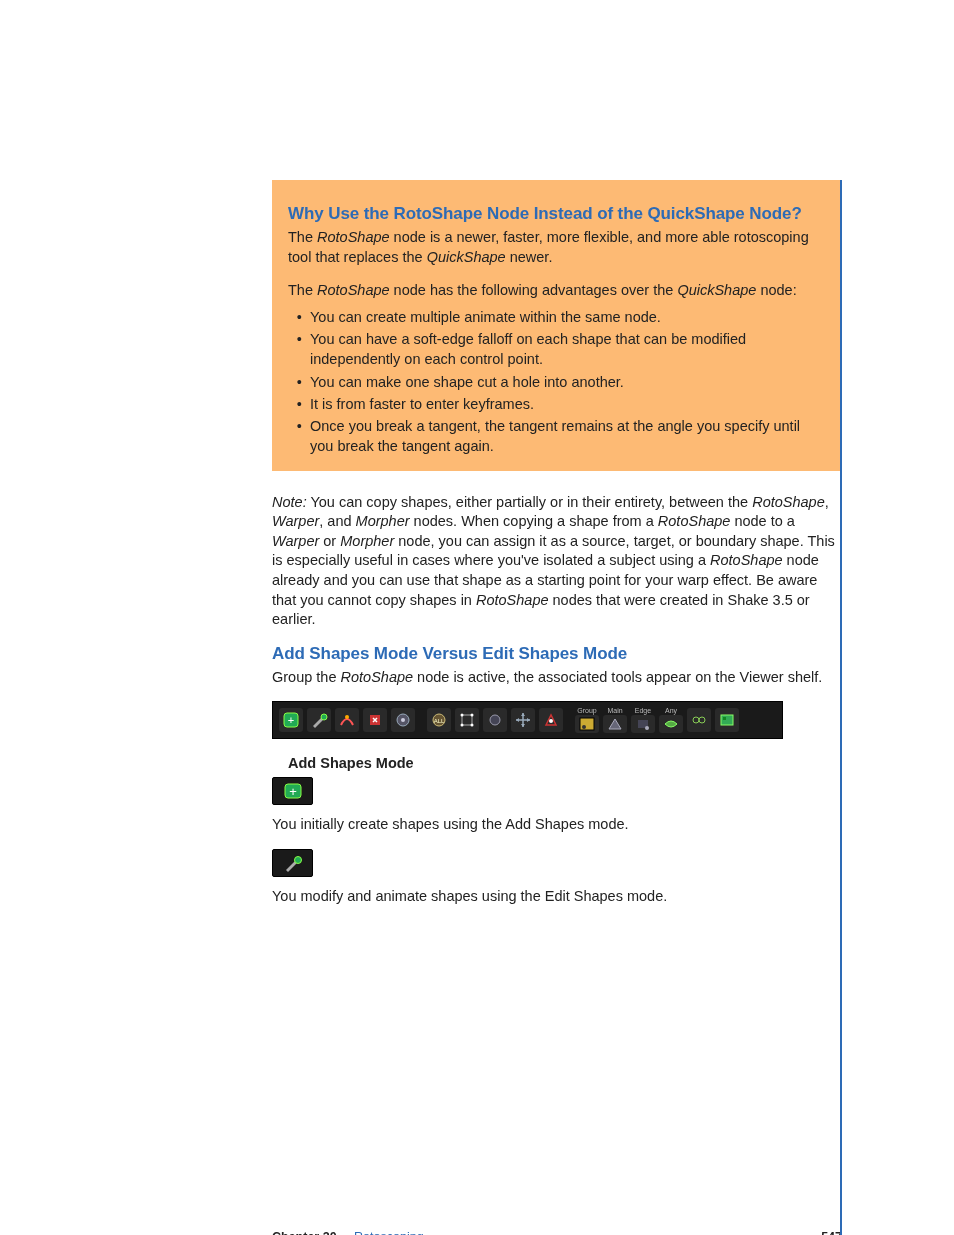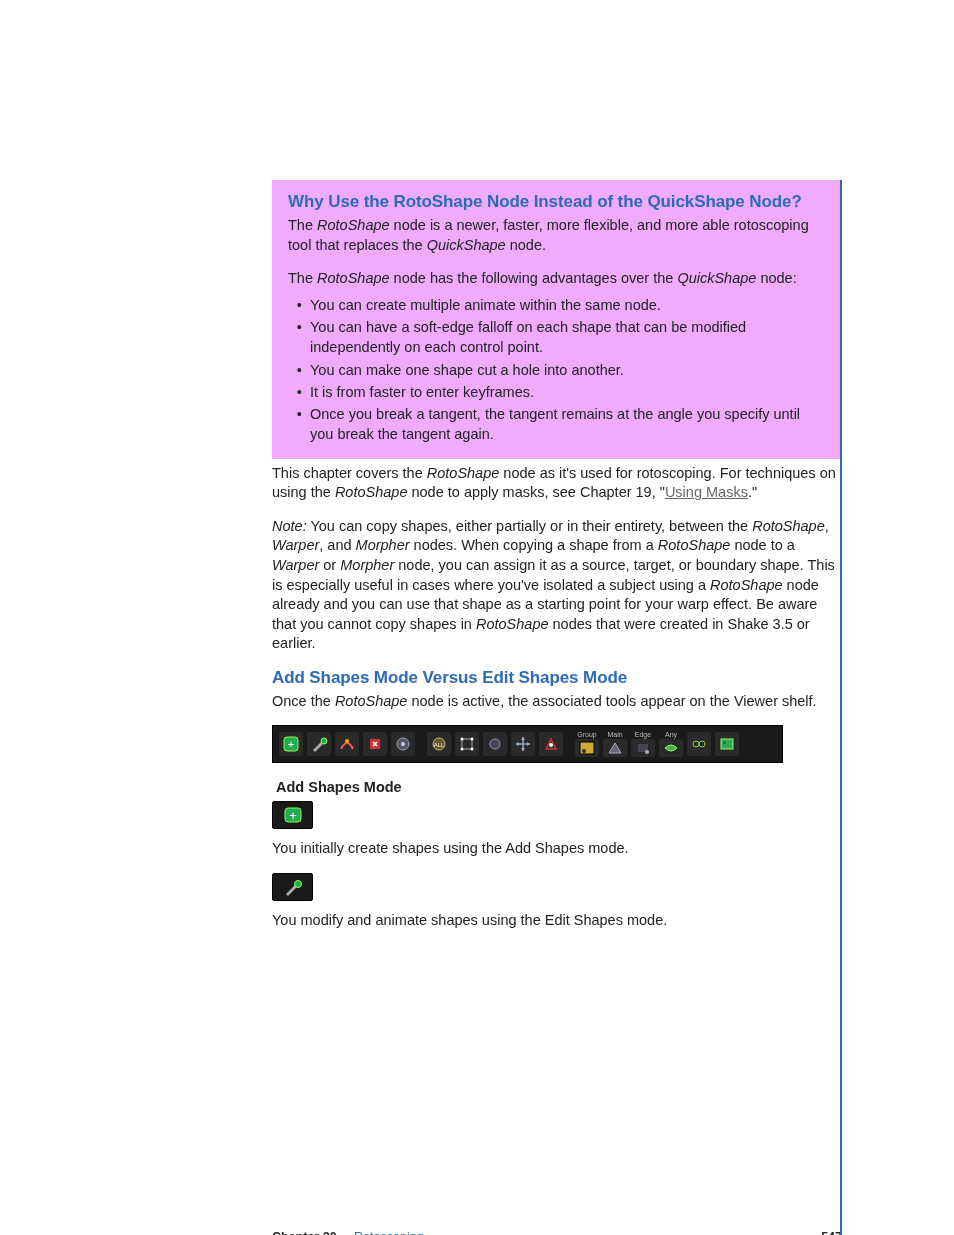--- a/index.html
+++ b/index.html
@@ -29,34 +29,34 @@
     margin: 0 0 4px 0;
     letter-spacing: -0.1px;
   }
   .para {
     font-size: 14.5px;
     line-height: 1.35;
     margin: 0 0 14px 0;
   }
   .para .ital { font-style: italic; }
   .callout {
-    background: #f0abfc;
-    padding: 12px 16px 12px 16px;
-    margin: 0 0 5px 0;
+    background: #fdba74;
+    padding: 24px 16px 12px 16px;
+    margin: 0 0 22px 0;
   }
   .callout .h2 { margin-bottom: 4px; }
   .callout ul { margin: 6px 0 0 0; padding-left: 22px; }
   .callout li { font-size: 14.5px; line-height: 1.4; margin-bottom: 2px; }
   .callout li::marker { content: "•  "; }
   .link { color: #666; text-decoration: underline; cursor: pointer; }
   .bold { font-weight: 400; }
   .subhead {
     font-weight: 700;
     font-size: 14.5px;
-    margin: 14px 0 6px 4px;
+    margin: 14px 0 6px 16px;
   }
   .toolbar {
     background: #1a1a1a;
     height: 36px;
     width: 497px;
     display: flex;
     align-items: center;
     gap: 4px;
     padding: 0 6px;
     margin: 6px 0 16px 0;
@@ -106,45 +106,42 @@
   .footer .pg { font-weight: 700; text-decoration: underline; }
 </style>
 </head>
 <body>
 
 <div class="page">
 
   <div class="callout">
     <div class="h2">Why Use the RotoShape Node Instead of the QuickShape Node?</div>
     <p class="para">
-      <span>The </span><span class="ital">RotoShape</span><span> node is a newer, faster, more flexible, and more able rotoscoping tool that replaces the </span><span class="ital">QuickShape</span><span> node.</span>
+      <span>The </span><span class="ital">RotoShape</span><span> node is a newer, faster, more flexible, and more able rotoscoping tool that replaces the </span><span class="ital">QuickShape</span><span> newer.</span>
     </p>
     <p class="para" style="margin-bottom:0">
       <span>The </span><span class="ital">RotoShape</span><span> node has the following advantages over the </span><span class="ital">QuickShape</span><span> node:</span>
     </p>
     <ul>
       <li>You can create multiple animate within the same node.</li>
       <li>You can have a soft-edge falloff on each shape that can be modified independently on each control point.</li>
       <li>You can make one shape cut a hole into another.</li>
       <li>It is from faster to enter keyframes.</li>
       <li>Once you break a tangent, the tangent remains at the angle you specify until you break the tangent again.</li>
     </ul>
   </div>
 
-  <p class="para">
-    <span>This chapter covers the </span><span class="ital">RotoShape</span><span> node as it's used for rotoscoping. For techniques on using the </span><span class="ital">RotoShape</span><span> node to apply masks, see Chapter 19, "</span><span class="link">Using Masks</span><span>."</span>
-  </p>
 
   <p class="para">
     <span class="ital bold">Note:</span><span>  You can copy shapes, either partially or in their entirety, between the </span><span class="ital">RotoShape</span><span>, </span><span class="ital">Warper</span><span>, and </span><span class="ital">Morpher</span><span> nodes. When copying a shape from a </span><span class="ital">RotoShape</span><span> node to a </span><span class="ital">Warper</span><span> or </span><span class="ital">Morpher</span><span> node, you can assign it as a source, target, or boundary shape. This is especially useful in cases where you've isolated a subject using a </span><span class="ital">RotoShape</span><span> node already and you can use that shape as a starting point for your warp effect. Be aware that you cannot copy shapes in </span><span class="ital">RotoShape</span><span> nodes that were created in Shake 3.5 or earlier.</span>
   </p>
 
   <div class="h2">Add Shapes Mode Versus Edit Shapes Mode</div>
   <p class="para">
-    <span>Once the </span><span class="ital">RotoShape</span><span> node is active, the associated tools appear on the Viewer shelf.</span>
+    <span>Group the </span><span class="ital">RotoShape</span><span> node is active, the associated tools appear on the Viewer shelf.</span>
   </p>
 
   <div class="toolbar">
     <div class="tb-btn">
         <svg width="18" height="18">
           <rect x="2" y="2" width="14" height="14" fill="#2a5" stroke="#8f4" rx="3"></rect>
           <text x="9" y="13" text-anchor="middle" font-size="11" fill="#fff">+</text>
         </svg>
       </div>
     <div class="tb-btn">

